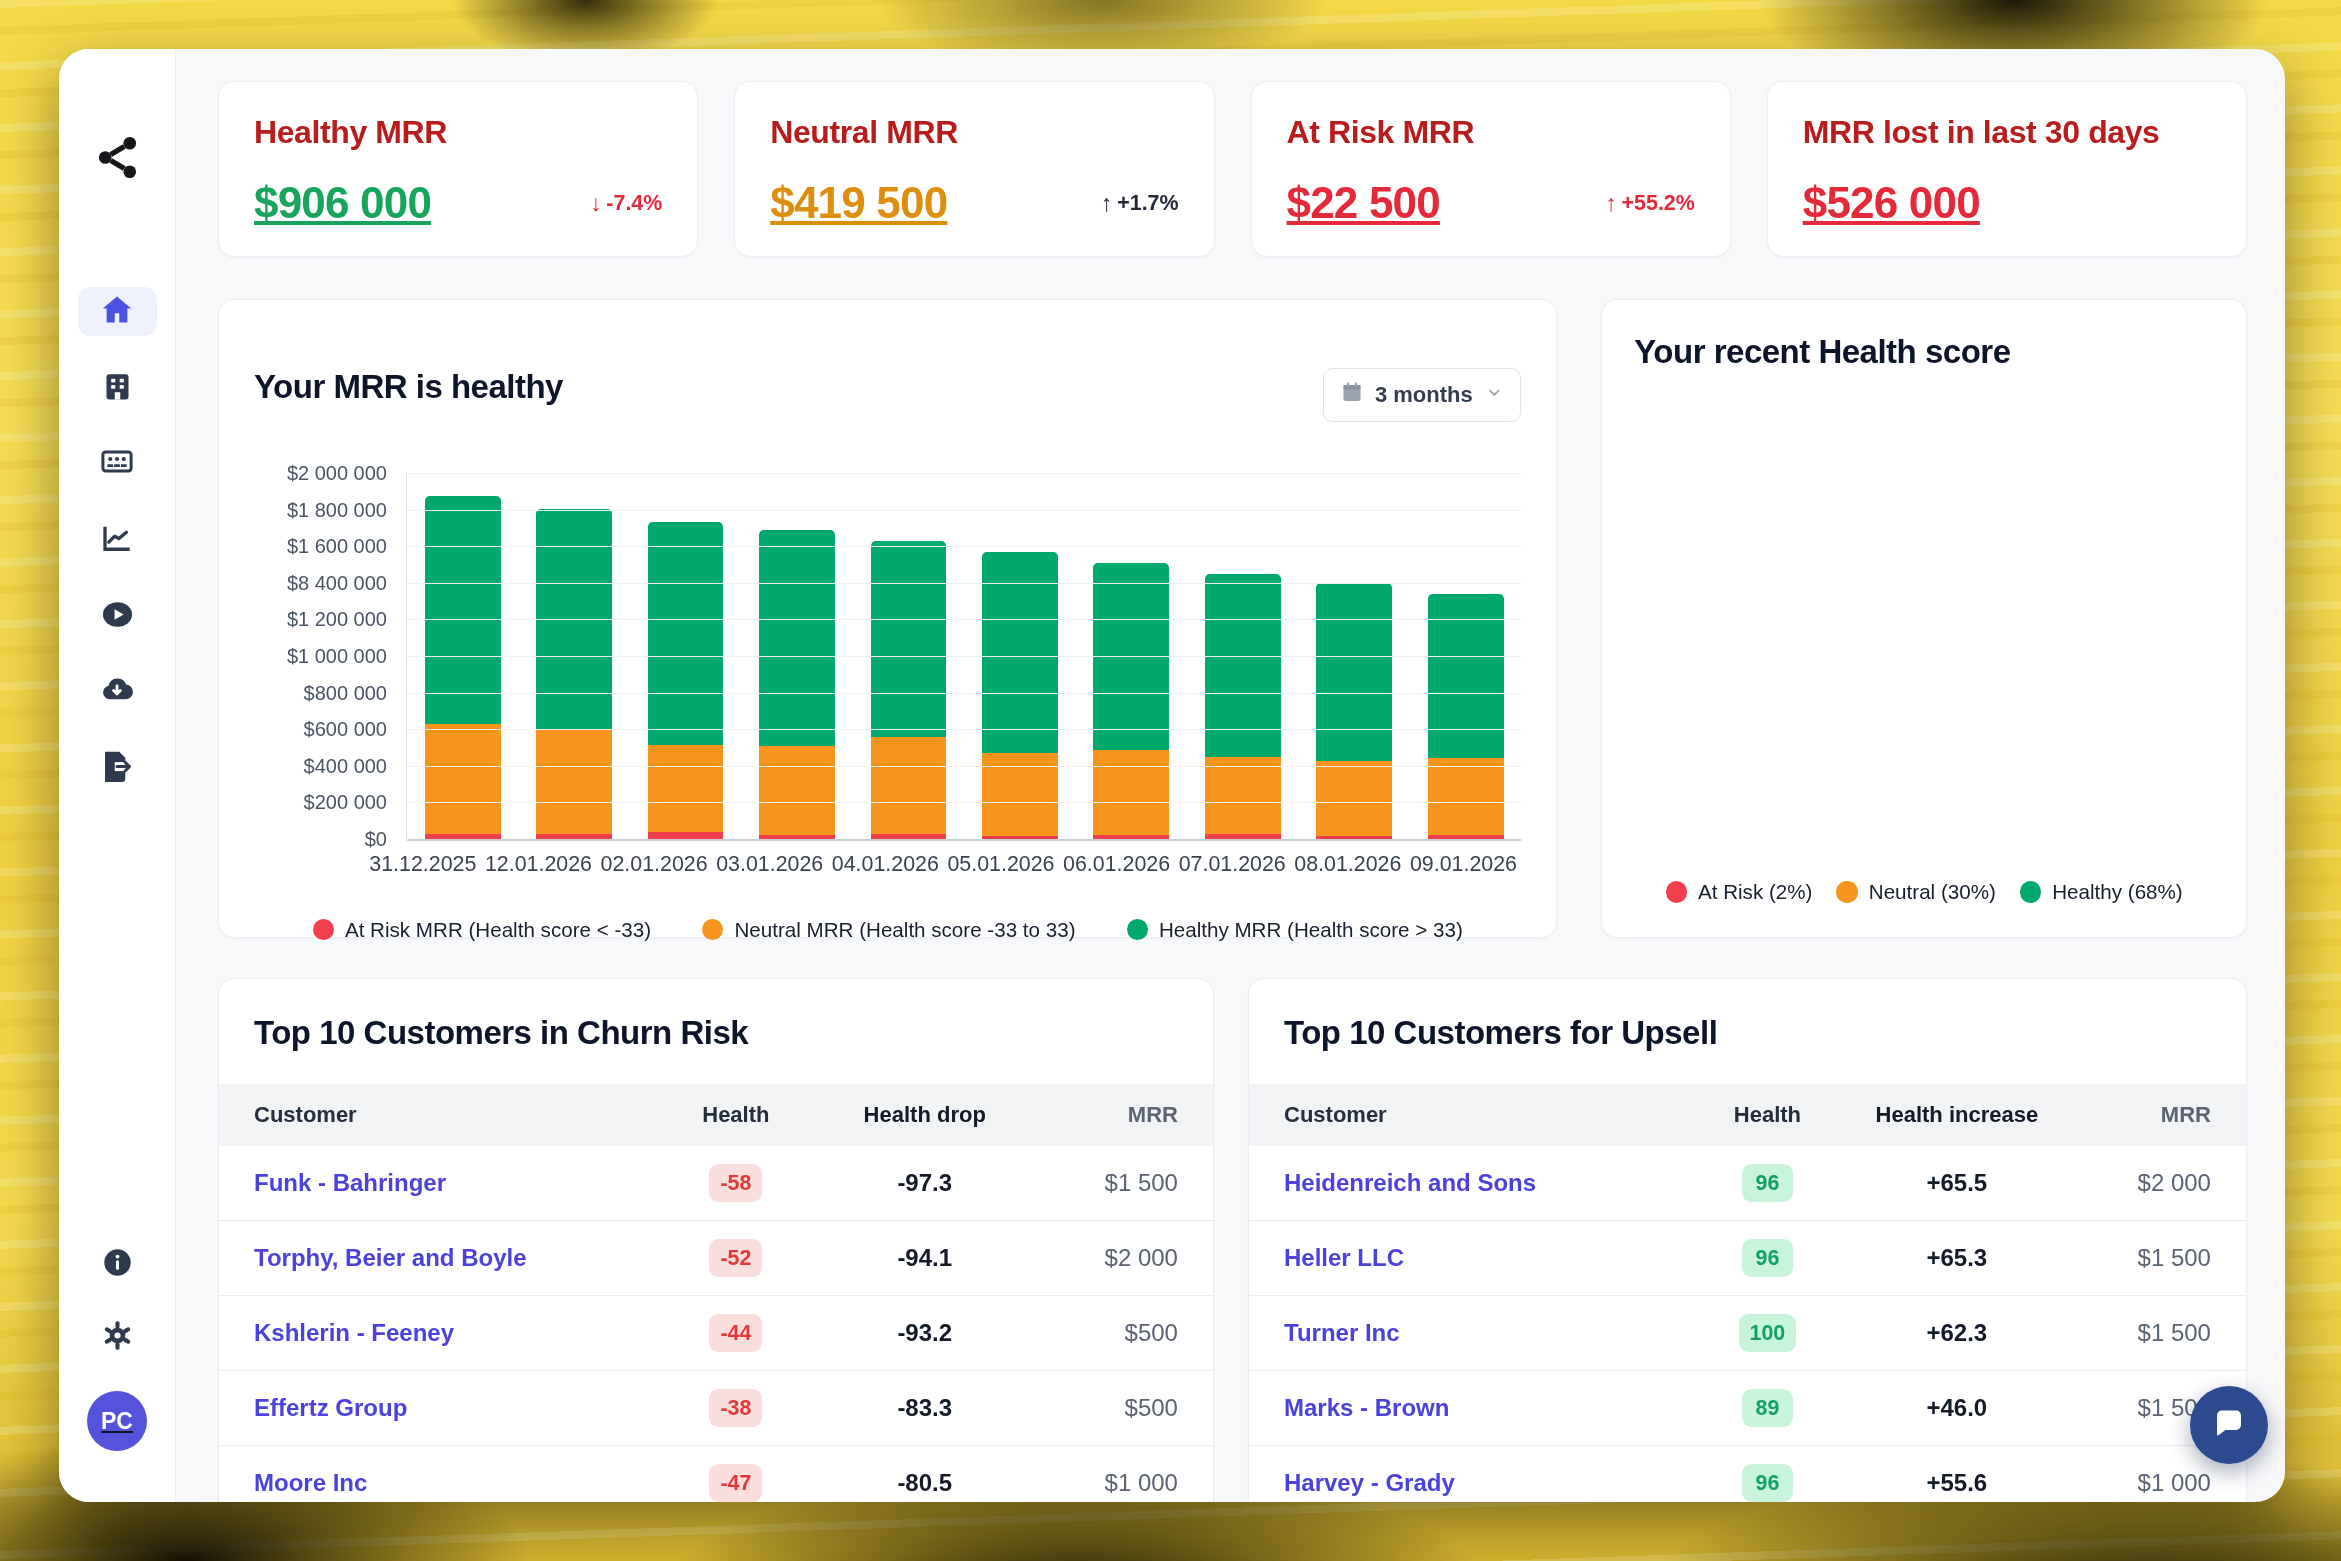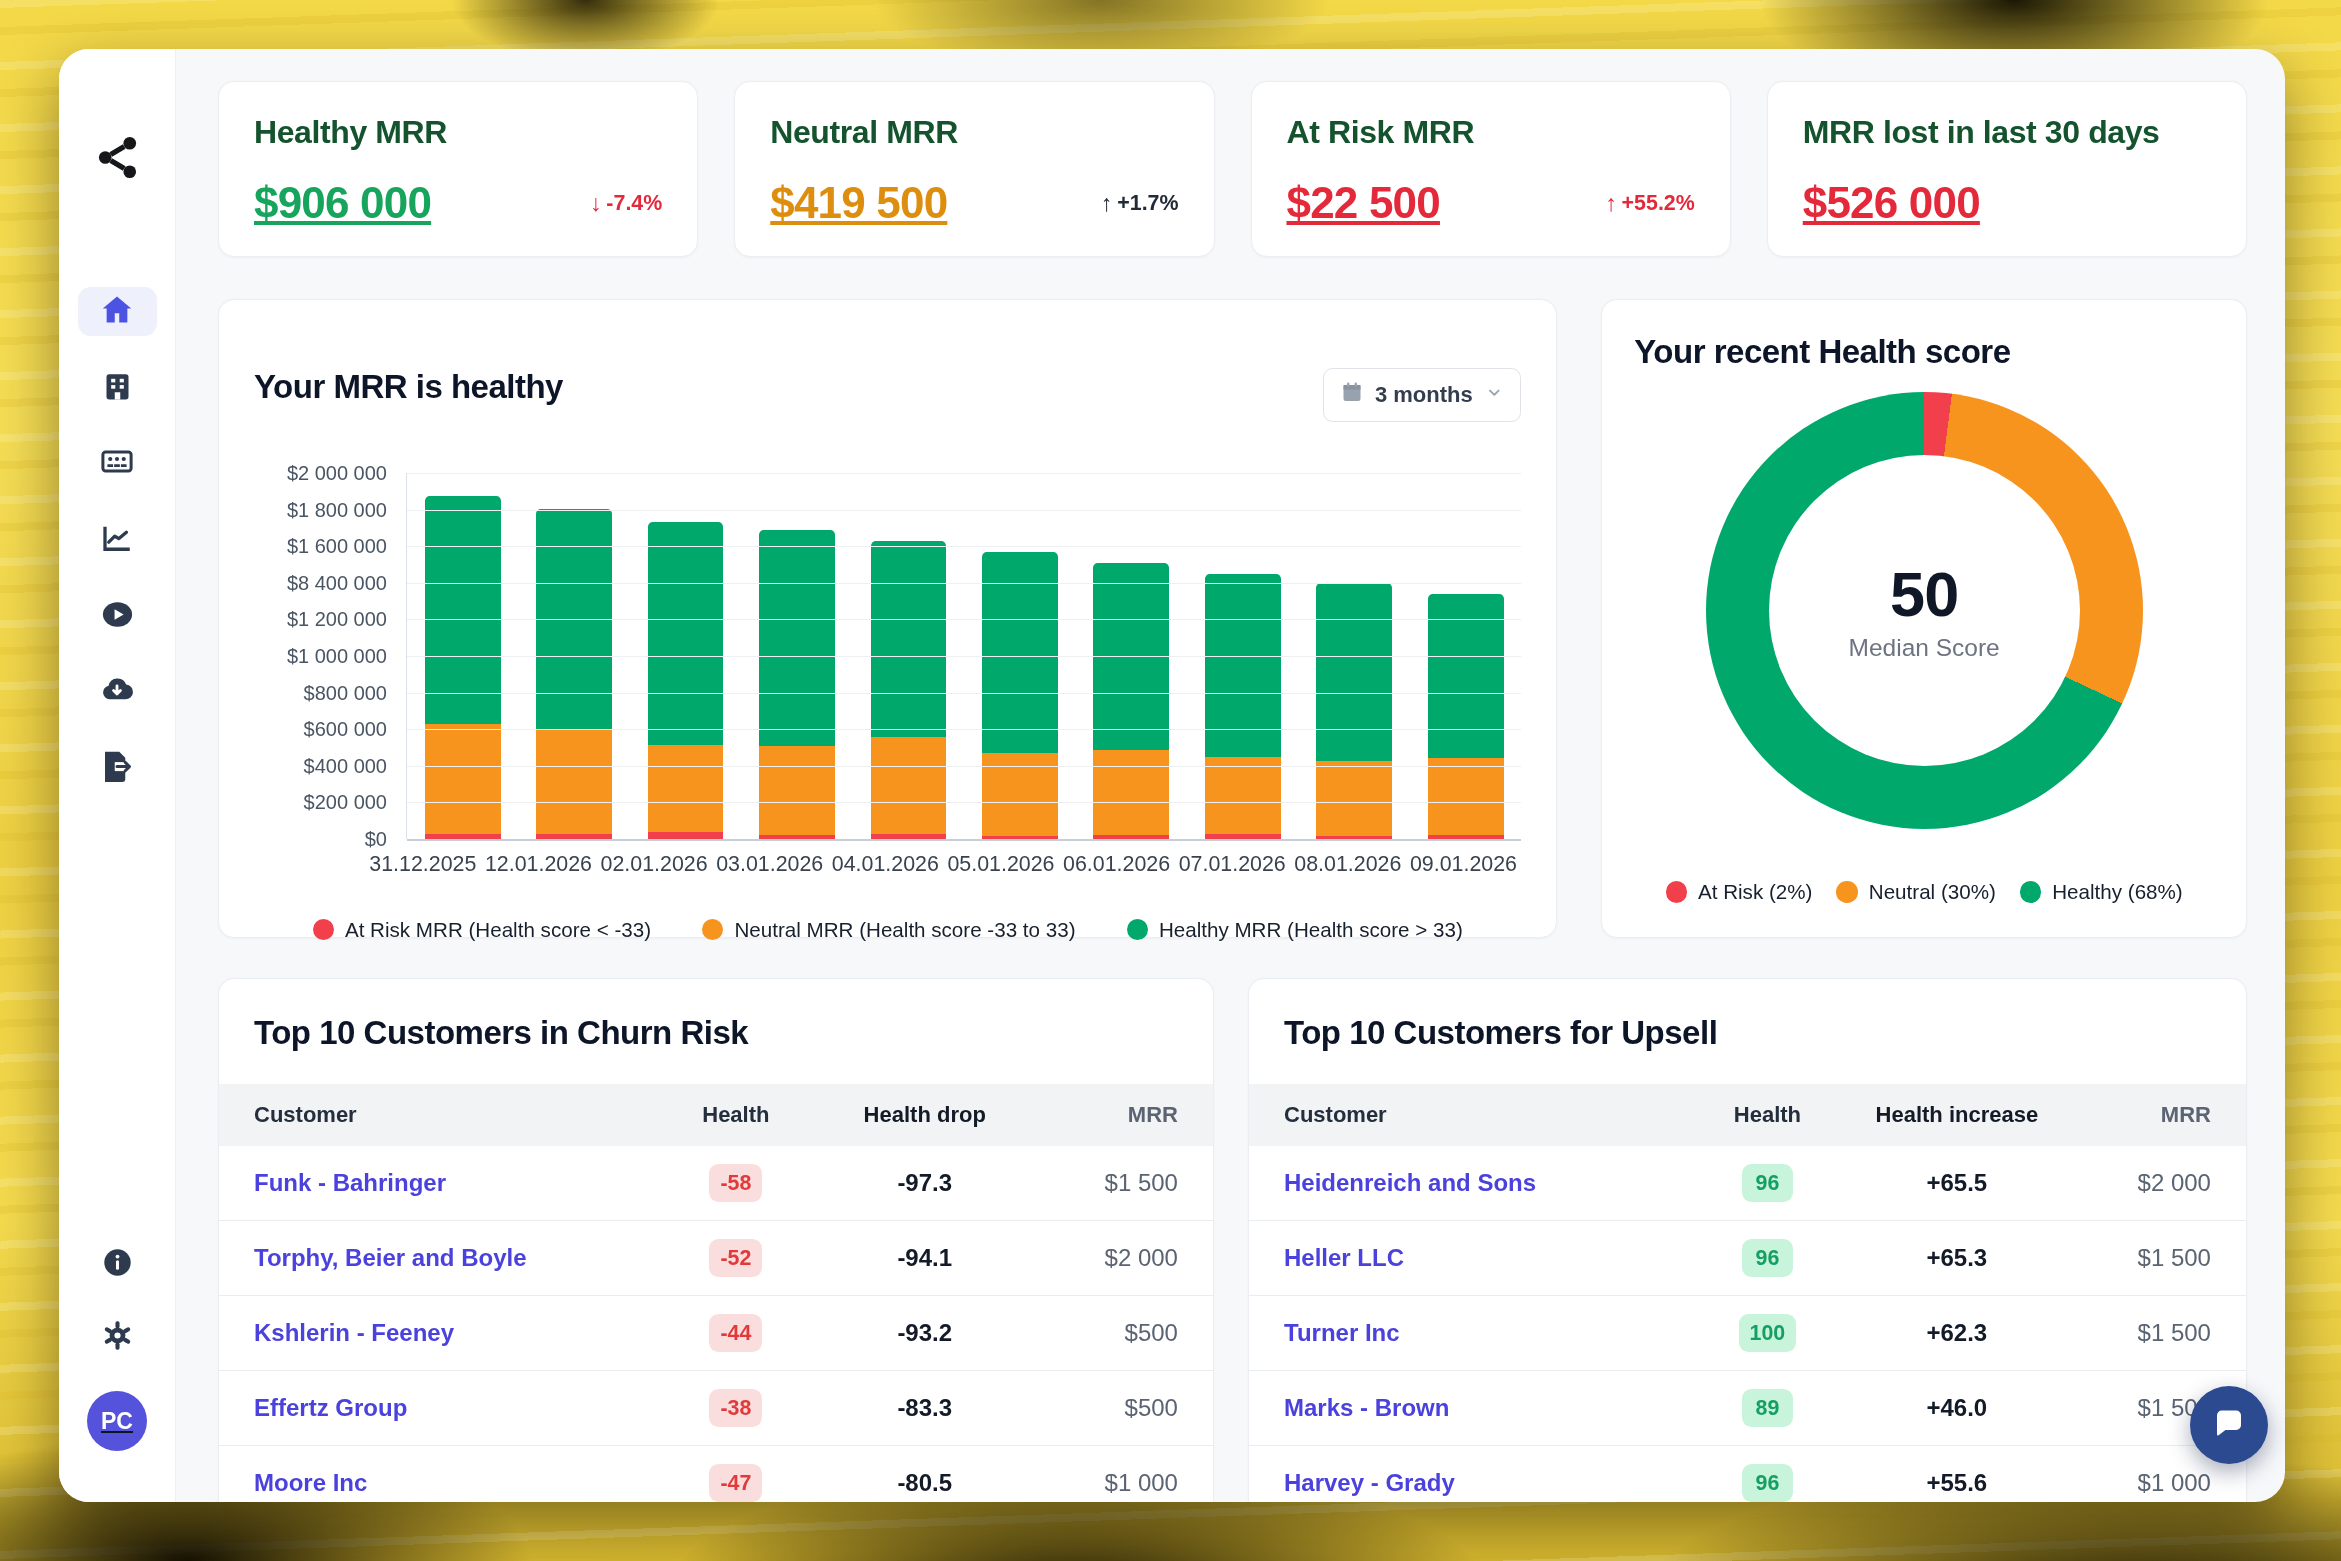--- a/index.html
+++ b/index.html
@@ -60,21 +60,21 @@
   }
   
   .content { flex: 1; padding: 32px 38px 0 42px; overflow: hidden; }
   .panel {
     background: #fff; border: 0.8px solid #EBEEF2; border-radius: 16px;
     box-shadow: 0 0.8px 2.4px rgba(16,24,40,.04);
   }
   
   .cards { display: flex; gap: 36px; margin-bottom: 42px; }
   .card { flex: 1; height: 176px; padding: 32px 35px 0; }
-  .card-title { font-size: 32px; font-weight: 800; letter-spacing: -0.4px; color: #14532d; }
+  .card-title { font-size: 32px; font-weight: 800; letter-spacing: -0.4px; color: #b91c1c; }
   .card-value-row { margin-top: 27px; display: flex; align-items: center; justify-content: space-between; }
   .card-value { font-size: 44px; font-weight: 800; letter-spacing: -0.8px; text-decoration: underline; }
   .card-delta { font-size: 21.4px; font-weight: 600; display: flex; align-items: center; gap: 4.7px; }
   .delta-arrow { font-size: 23px; }
   
   .charts-row { display: flex; gap: 44px; margin-bottom: 40px; }
   .chart-panel { width: 1340px; height: 639px; padding: 33px 35px; }
   .panel-head { display: flex; align-items: flex-start; justify-content: space-between; margin-top: 35px; }
   .panel-title { font-size: 33px; font-weight: 800; letter-spacing: -0.5px; color: #0D1528; }
   .period-btn {
@@ -439,28 +439,20 @@
               </div>
               <div class="legend-item">
                 <span class="legend-dot" style="background: rgb(0, 169, 107);"></span>
                 <span>Healthy MRR (Health score &gt; 33)</span>
               </div>
             </div>
         </div>
 
         <div class="panel donut-panel">
           <h2 class="panel-title">Your recent Health score</h2>
-          <div class="donut-wrap">
-            <div class="donut" id="donut" style="background: conic-gradient(rgb(241, 64, 75) 0%, rgb(241, 64, 75) 2%, rgb(247, 148, 30) 2%, rgb(247, 148, 30) 32%, rgb(0, 169, 107) 32%, rgb(0, 169, 107) 100%);">
-              <div class="donut-center">
-                <div class="donut-score">50</div>
-                <div class="donut-score-label">Median Score</div>
-              </div>
-            </div>
-          </div>
           <div class="chart-legend" id="donut-legend">
               <div class="legend-item">
                 <span class="legend-dot" style="background: rgb(241, 64, 75);"></span>
                 <span>At Risk (2%)</span>
               </div>
               <div class="legend-item">
                 <span class="legend-dot" style="background: rgb(247, 148, 30);"></span>
                 <span>Neutral (30%)</span>
               </div>
               <div class="legend-item">

